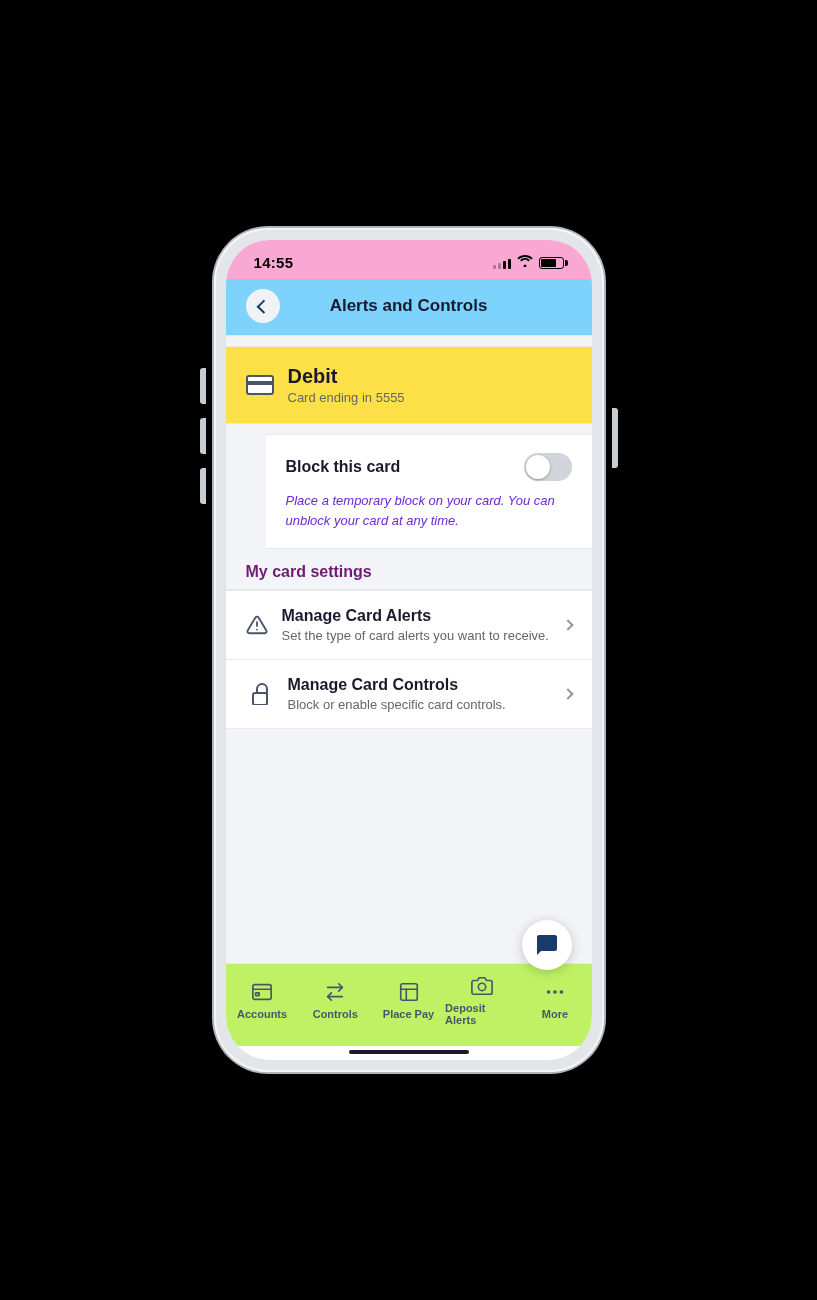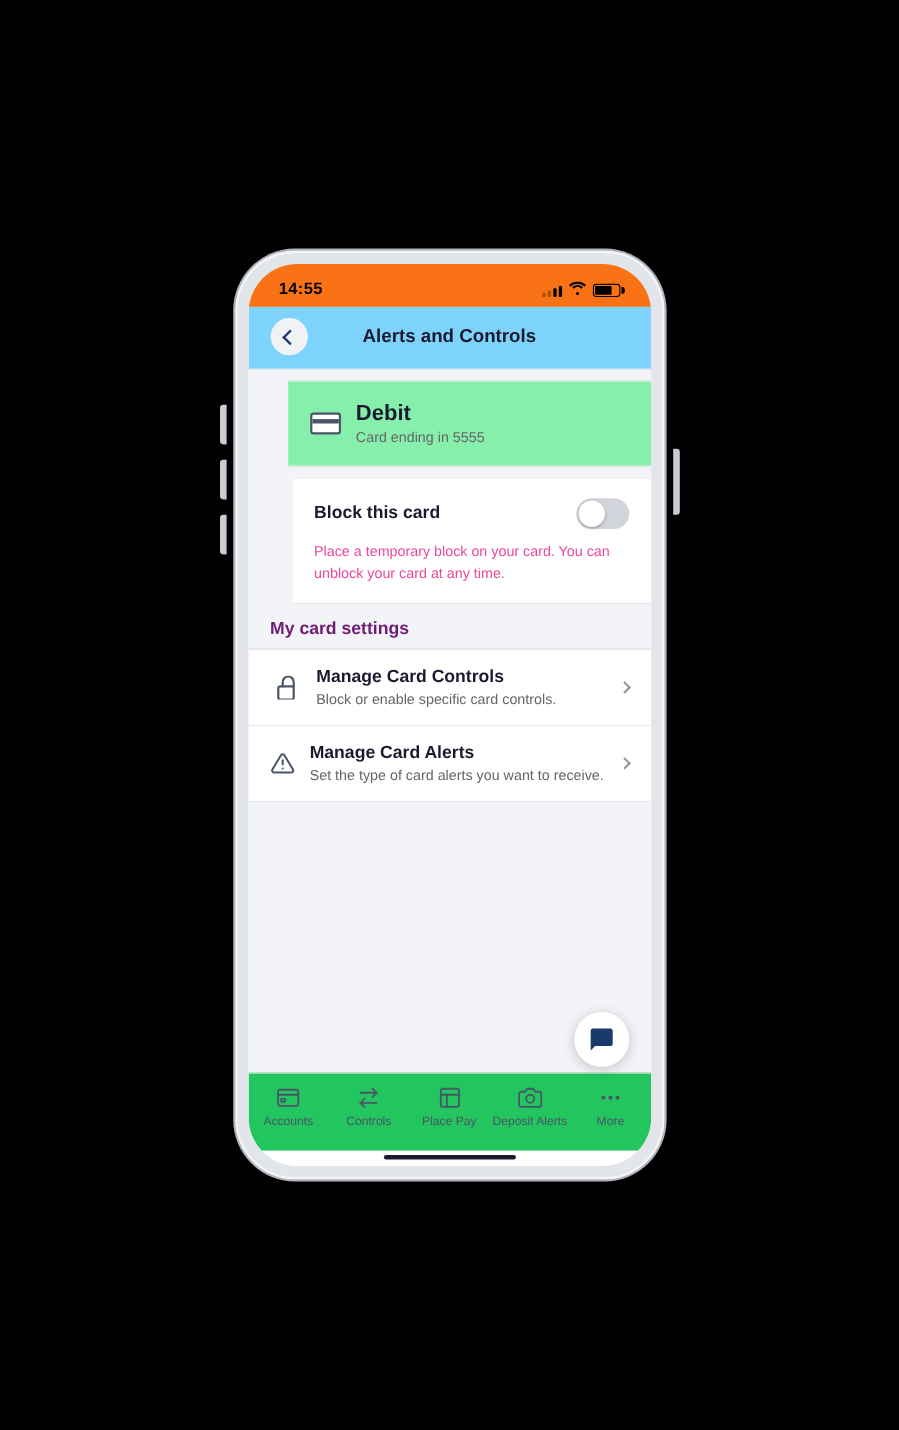--- a/index.html
+++ b/index.html
@@ -56,23 +56,23 @@
       overflow: hidden;
       display: flex;
       flex-direction: column;
       position: relative;
     }
 
     
     .status-bar {
       display: flex;
       justify-content: space-between;
-      align-items: flex-end;
+      align-items: center;
       padding: 14px 28px 8px;
-      background: #f97316;
+      background: #f9a8d4;
       flex-shrink: 0;
     }
     .status-time {
       font-size: 15px;
       font-weight: 600;
       color: #000;
       letter-spacing: 0.3px;
     }
     .status-icons {
       display: flex;
@@ -166,29 +166,28 @@
     
     .scroll-content {
       flex: 1;
       overflow-y: auto;
       background: #f2f4f7;
     }
     .scroll-content::-webkit-scrollbar { display: none; }
 
     
     .card-section {
-      background: #86efac;
+      background: #fde047;
       margin-top: 10px;
       padding: 18px 20px;
       border-top: 1px solid #e8e8e8;
       border-bottom: 1px solid #e8e8e8;
       display: flex;
       align-items: center;
       gap: 14px;
-      margin-left: 36px;
     }
     .card-icon-wrap {
       flex-shrink: 0;
     }
     .card-icon {
       width: 28px;
       height: 20px;
       border: 2px solid #4a5568;
       border-radius: 3px;
       position: relative;
@@ -252,22 +251,23 @@
       border-radius: 50%;
       position: absolute;
       top: 2px;
       left: 2px;
       box-shadow: 0 1px 3px rgba(0,0,0,0.3);
       transition: left 0.2s;
     }
 
     .block-desc {
       font-size: 13px;
-      color: #ec4899;
+      color: #6d28d9;
       line-height: 1.5;
+      font-style: italic;
     }
 
     
     .section-header {
       background: #f2f4f7;
       padding: 14px 20px 8px;
       border-bottom: 1px solid #e8e8e8;
     }
     .section-header-title {
       font-size: 16px;
@@ -358,27 +358,28 @@
       cursor: pointer;
       z-index: 10;
     }
     .chat-bubble-icon {
       width: 24px;
       height: 24px;
     }
 
     
     .tab-bar {
-      background: #22c55e;
+      background: #bef264;
       border-top: 1px solid #e8e8e8;
       display: flex;
       align-items: center;
       justify-content: space-around;
       padding: 10px 0 20px;
       flex-shrink: 0;
+      font-weight: bold;
     }
     .tab-item {
       display: flex;
       flex-direction: column;
       align-items: center;
       gap: 4px;
       cursor: pointer;
       flex: 1;
     }
     .tab-icon {
@@ -458,50 +459,50 @@
           </div>
         </div>
         <div class="block-desc">Place a temporary block on your card. You can unblock your card at any time.</div>
       </div>
 
       <div class="section-header">
         <div class="section-header-title">My card settings</div>
       </div>
 
       <div class="menu-items">
-
-        <div class="menu-item">
-          <div class="menu-item-icon lock-icon">
-            <svg width="20" height="22" viewBox="0 0 20 22" fill="none" stroke="#4a5568" stroke-width="2" stroke-linecap="round" stroke-linejoin="round">
-              <rect x="3" y="10" width="14" height="12" rx="2" ry="2"></rect>
-              <path d="M7 10V6a5 5 0 0110 0v4"></path>
-            </svg>
-          </div>
-          <div class="menu-item-content">
-            <div class="menu-item-title">Manage Card Controls</div>
-            <div class="menu-item-desc">Block or enable specific card controls.</div>
-          </div>
-          <div class="menu-item-chevron"></div>
-        </div>
 
         <div class="menu-item">
           <div class="menu-item-icon alert-triangle">
             <svg viewBox="0 0 24 24" fill="none" stroke="#4a5568" stroke-width="2" stroke-linecap="round" stroke-linejoin="round">
               <path d="M10.29 3.86L1.82 18a2 2 0 001.71 3h16.94a2 2 0 001.71-3L13.71 3.86a2 2 0 00-3.42 0z"></path>
               <line x1="12" y1="9" x2="12" y2="13"></line>
               <line x1="12" y1="17" x2="12.01" y2="17"></line>
             </svg>
           </div>
           <div class="menu-item-content">
             <div class="menu-item-title">Manage Card Alerts</div>
             <div class="menu-item-desc">Set the type of card alerts you want to receive.</div>
           </div>
           <div class="menu-item-chevron"></div>
         </div>
 
+        <div class="menu-item">
+          <div class="menu-item-icon lock-icon">
+            <svg width="20" height="22" viewBox="0 0 20 22" fill="none" stroke="#4a5568" stroke-width="2" stroke-linecap="round" stroke-linejoin="round">
+              <rect x="3" y="10" width="14" height="12" rx="2" ry="2"></rect>
+              <path d="M7 10V6a5 5 0 0110 0v4"></path>
+            </svg>
+          </div>
+          <div class="menu-item-content">
+            <div class="menu-item-title">Manage Card Controls</div>
+            <div class="menu-item-desc">Block or enable specific card controls.</div>
+          </div>
+          <div class="menu-item-chevron"></div>
+        </div>
+
       </div>
 
       <div class="empty-space"></div>
 
     </div>
 
     <div class="chat-fab">
       <svg class="chat-bubble-icon" viewBox="0 0 24 24" fill="#1a3a6b">
         <path d="M20 2H4c-1.1 0-2 .9-2 2v18l4-4h14c1.1 0 2-.9 2-2V4c0-1.1-.9-2-2-2z"></path>
       </svg>

